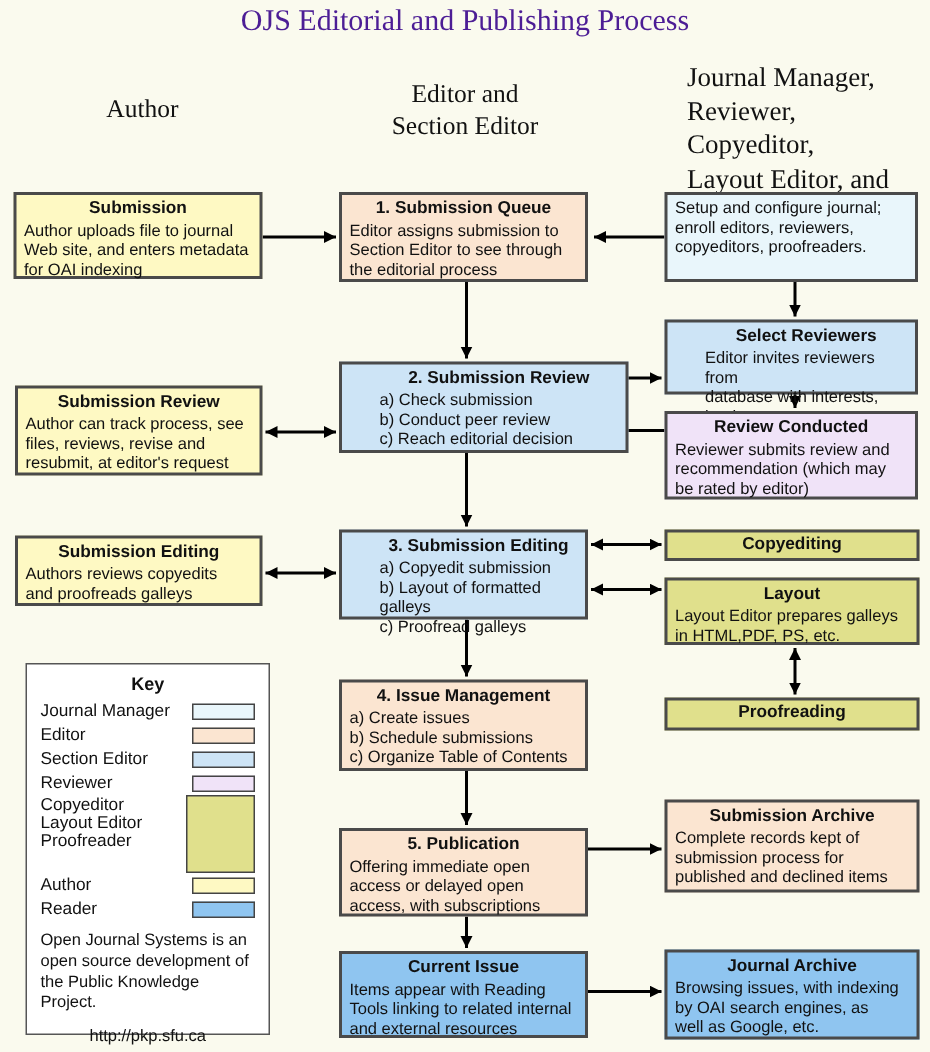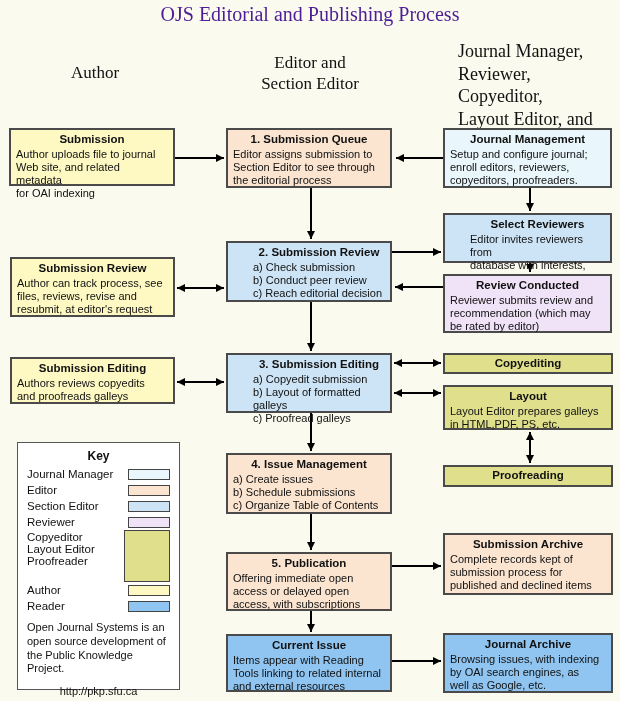--- a/index.html
+++ b/index.html
@@ -75,42 +75,42 @@
       <line x1="311" y1="514" x2="311" y2="550" marker-end="url(#ah)"></line>
       <line x1="392" y1="566" x2="441" y2="566" marker-end="url(#ah)"></line>
       <line x1="311" y1="611" x2="311" y2="632" marker-end="url(#ah)"></line>
       <line x1="392" y1="661" x2="441" y2="661" marker-end="url(#ah)"></line>
     </g>
   </svg>
 
   <div class="box c-yellow" style="left:9px;top:128px;width:166px;height:58px;">
     <div class="bt">Submission</div>
     <div class="bb">Author uploads file to journal
-Web site, and related metadata
+Web site, and enters metadata
 for OAI indexing</div>
   </div>
   <div class="box c-yellow" style="left:10px;top:257px;width:165px;height:60px;">
     <div class="bt">Submission Review</div>
     <div class="bb">Author can track process, see
 files, reviews, revise and
 resubmit, at editor's request</div>
   </div>
   <div class="box c-yellow" style="left:10px;top:357px;width:165px;height:47px;">
     <div class="bt">Submission Editing</div>
     <div class="bb">Authors reviews copyedits
 and proofreads galleys</div>
   </div>
 
   <div class="box c-peach" style="left:226px;top:128px;width:166px;height:60px;">
     <div class="bt">1. Submission Queue</div>
     <div class="bb">Editor assigns submission to
 Section Editor to see through
 the editorial process</div>
   </div>
-  <div class="box c-blue" style="left:226px;top:241px;width:166px;height:61px;">
+  <div class="box c-blue" style="left:226px;top:241px;width:193px;height:61px;">
     <div class="bt">2. Submission Review</div>
     <div class="bb">a) Check submission
 b) Conduct peer review
 c) Reach editorial decision</div>
   </div>
   <div class="box c-blue" style="left:226px;top:353px;width:166px;height:60px;">
     <div class="bt">3. Submission Editing</div>
     <div class="bb">a) Copyedit submission
 b) Layout of formatted galleys
 c) Proofread galleys</div>
@@ -128,21 +128,20 @@
 access, with subscriptions</div>
   </div>
   <div class="box c-reader" style="left:226px;top:634px;width:166px;height:58px;">
     <div class="bt">Current Issue</div>
     <div class="bb">Items appear with Reading
 Tools linking to related internal
 and external resources</div>
   </div>
 
   <div class="box c-paleblue" style="left:443px;top:128px;width:169px;height:60px;">
-    <div class="bt">Journal Management</div>
     <div class="bb">Setup and configure journal;
 enroll editors, reviewers,
 copyeditors, proofreaders.</div>
   </div>
   <div class="box c-blue" style="left:443px;top:213px;width:169px;height:50px;">
     <div class="bt">Select Reviewers</div>
     <div class="bb">Editor invites reviewers from
 database with interests, load</div>
   </div>
   <div class="box c-lav" style="left:443px;top:274px;width:169px;height:59px;">

